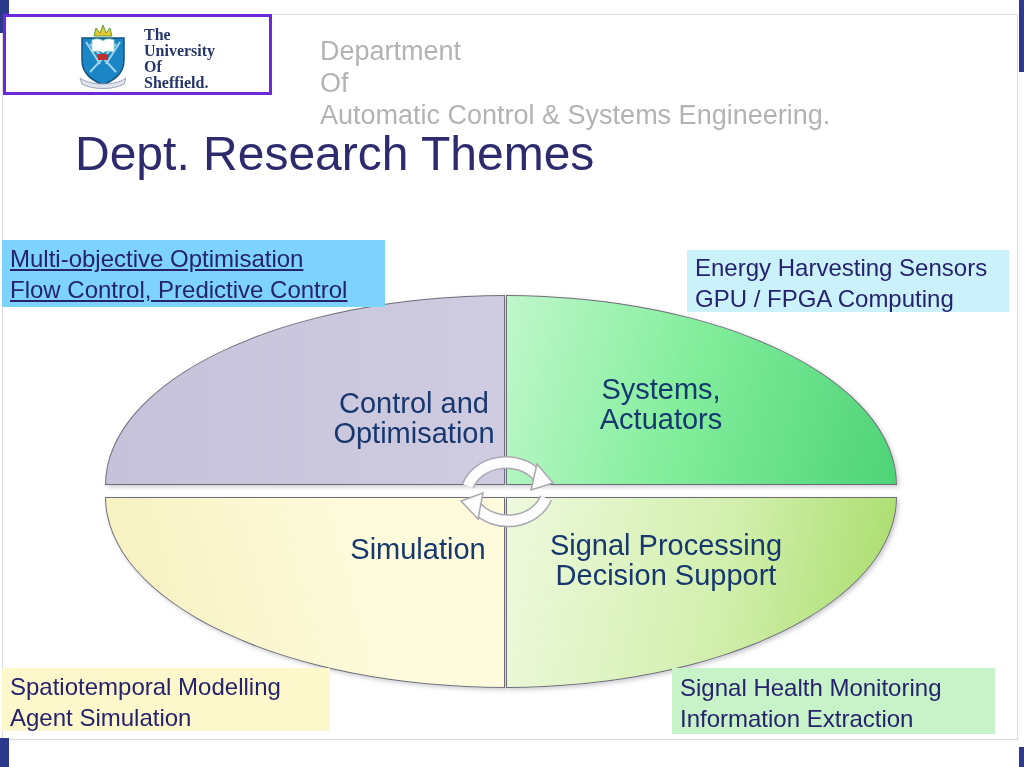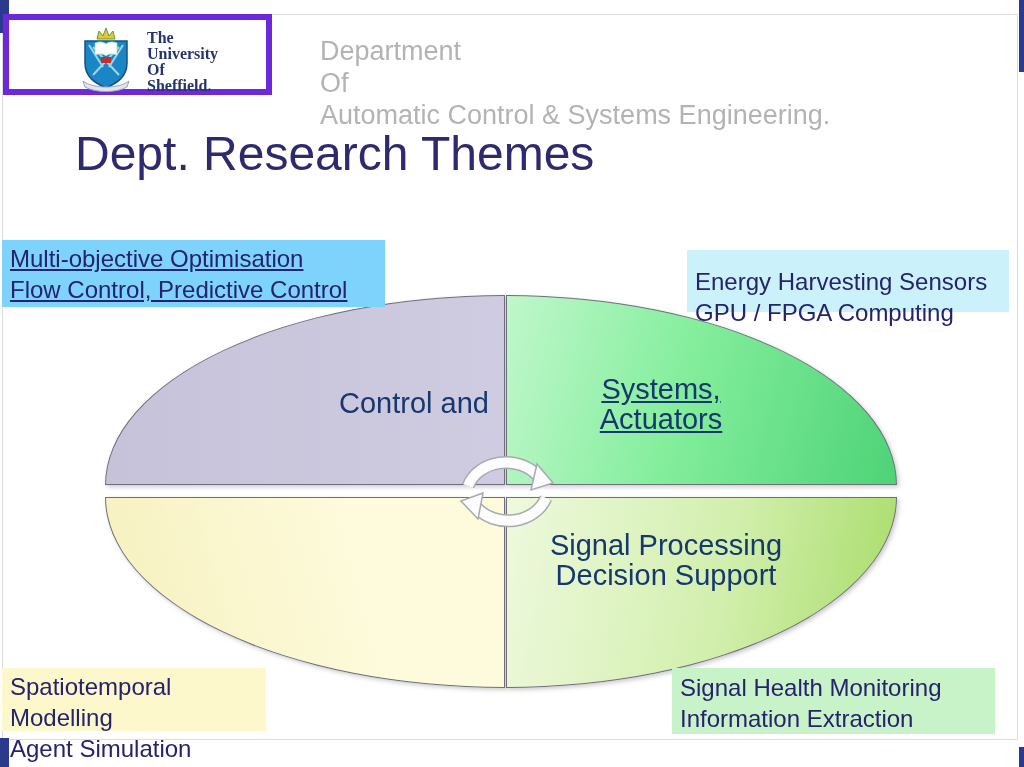--- a/index.html
+++ b/index.html
@@ -13,21 +13,21 @@
   }
   .corner-bar { position: absolute; background: #2b3a8c; }
   .bar-tl { left: 0; top: 0; width: 9px; height: 33px; }
   .bar-bl { left: 0; top: 738px; width: 9px; height: 29px; }
   .bar-tr { left: 1019px; top: 0; width: 5px; height: 72px; }
   .bar-br { left: 1019px; top: 747px; width: 5px; height: 20px; }
 
   
   .logo-box {
     position: absolute; left: 3px; top: 14px; width: 269px; height: 81px;
-    background: #ffffff; border: 6px solid #6d28d9;
+    background: #ffffff; border: 3px solid #6d28d9;
   }
   .crest { position: absolute; left: 64px; top: 7px; }
   .logo-text {
     position: absolute; left: 138px; top: 10px;
     font-family: "Liberation Serif", serif; font-weight: bold;
     font-size: 16px; line-height: 16px; color: #25356a;
   }
 
   
   .header {
@@ -40,22 +40,22 @@
     position: absolute; left: 75px; top: 126px;
     font-size: 48px; color: #2d2a6d; letter-spacing: 0px;
   }
 
   
   .callout {
     position: absolute; font-size: 24px; line-height: 31px; color: #26226d;
     padding: 3px 8px 0 8px; z-index: 6;
   }
   .co-tl { left: 2px;   top: 240px; width: 383px; height: 67px; background: #7dd3fc; text-decoration: underline; }
-  .co-tr { left: 687px; top: 250px; width: 322px; height: 62px; background: #cbf2fb; padding-top: 16px; }
-  .co-bl { left: 2px;   top: 668px; width: 264px; height: 63px; background: #fcf8cc; }
+  .co-tr { left: 687px; top: 250px; width: 322px; height: 62px; background: #cbf2fb; padding-top: 2px; }
+  .co-bl { left: 2px;   top: 668px; width: 328px; height: 63px; background: #fcf8cc; }
   .co-br { left: 672px; top: 668px; width: 323px; height: 66px; background: #c8f3c8; padding-top: 4px; }
 
   
   .quad {
     position: absolute; border: 1px solid #6e6e7a; z-index: 2;
     box-shadow: 2px 2px 4px rgba(110,110,125,0.35);
   }
   .q-tl { left: 105px; top: 295px; width: 400px; height: 190px;
           border-radius: 100% 0 0 0; background: linear-gradient(to left, #cfcbe0, #c6c2da); }
   .q-tr { left: 506px; top: 295px; width: 391px; height: 190px;
@@ -66,21 +66,21 @@
           background: linear-gradient(255deg, #fdfbdc 35%, #f6f0bd 100%); }
   .q-br { left: 506px; top: 497px; width: 391px; height: 191px;
           border-radius: 0 0 100% 0;
           background: linear-gradient(100deg, #eef9dd 0%, #d2efad 55%, #a7dc68 100%); }
 
   .quad-label {
     position: absolute; transform: translateX(-50%); text-align: center;
     font-size: 29px; line-height: 30px; color: #16386e; z-index: 3; white-space: nowrap; margin-left: 36px;
   }
   .ql-tl { left: 378px; top: 388px; }
-  .ql-tr { left: 625px; top: 374px; text-decoration: underline; }
+  .ql-tr { left: 625px; top: 374px; }
   .ql-bl { left: 382px; top: 534px; }
   .ql-br { left: 630px; top: 530px; }
 
   .cycle-arrows { position: absolute; left: 440px; top: 440px; z-index: 5; }
 </style>
 </head>
 <body>
 
 <div class="frame-line"></div>
 <div class="corner-bar bar-tl"></div>
@@ -130,26 +130,28 @@
   <div>Information Extraction</div>
 </div>
 
 <div class="quad q-tl"></div>
 <div class="quad q-tr"></div>
 <div class="quad q-bl"></div>
 <div class="quad q-br"></div>
 
 <div class="quad-label ql-tl">
   <div>Control and</div>
+  <div>Optimisation</div>
 </div>
 <div class="quad-label ql-tr">
   <div>Systems,</div>
   <div>Actuators</div>
 </div>
 <div class="quad-label ql-bl">
+  <div>Simulation</div>
 </div>
 <div class="quad-label ql-br">
   <div>Signal Processing</div>
   <div>Decision Support</div>
 </div>
 
 <svg class="cycle-arrows" width="135" height="105" viewBox="0 0 135 105">
   <path d="M 28,46 A 40,34 0 0 1 98,36" fill="none" stroke="#a9a9b2" stroke-width="13"></path>
   <path d="M 28,46 A 40,34 0 0 1 98,36" fill="none" stroke="#fdfdfd" stroke-width="10"></path>
   <polygon points="97,24 113,43 91,50" fill="#fdfdfd" stroke="#a9a9b2" stroke-width="1.5"></polygon>

